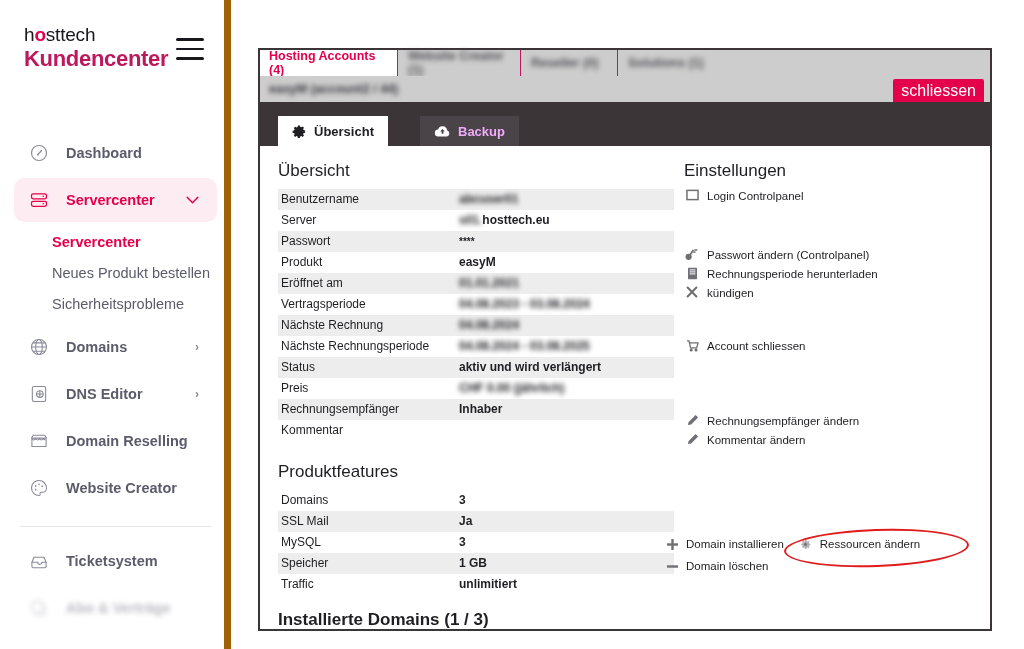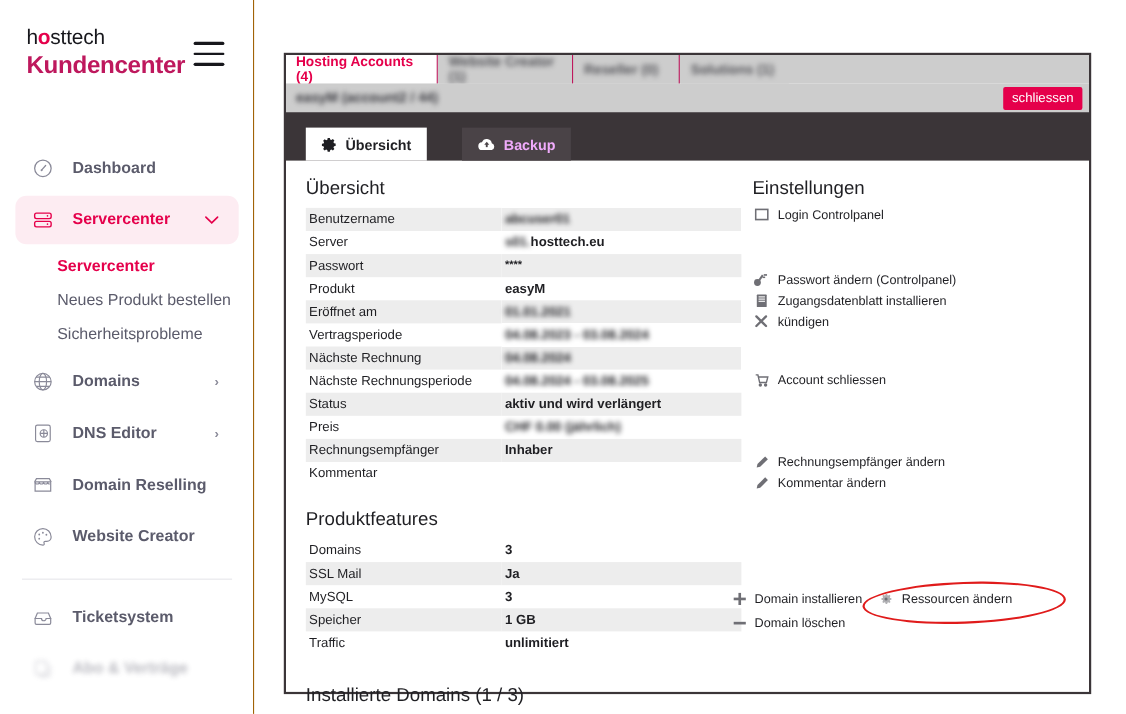--- a/index.html
+++ b/index.html
@@ -8,21 +8,21 @@
     width: 1024px; height: 649px;
     background: #ffffff;
     font-family: "Liberation Sans", sans-serif;
     overflow: hidden;
   }
   .page { position: relative; width: 1024px; height: 649px; background:#fff; }
 
   
   .sidebar {
     position: absolute; left: 0; top: 0; width: 231px; height: 649px;
-    background: #ffffff; border-right: 1px solid #a16207;
+    background: #ffffff; border-right: 7px solid #a16207;
     overflow: hidden;
   }
   .brand { position:absolute; left:24px; top:24px; }
   .brand-top { font-size: 19px; font-weight: 400; color:#17171c; letter-spacing:-0.2px; line-height:22px; }
   .brand-top .o { color:#e5004b; font-weight:700; }
   .brand-bottom { font-size: 22px; font-weight: 700; color:#be185d; line-height:26px; letter-spacing:-0.3px;}
   .hamburger { position:absolute; left:176px; top:38px; width:28px; cursor:pointer; }
   .hamburger span { display:block; height:2.5px; background:#17171c; border-radius:2px; margin-bottom:7px; }
   .hamburger span:last-child { margin-bottom:0; }
 
@@ -62,42 +62,42 @@
   .tab.active { background:#ffffff; color:#e5004b; }
   .tab.blurred { color:#55555a; }
   .blur { filter: blur(2.6px); }
   .subbar {
     position:relative; height:26px; background:#cdcdcd; display:flex; align-items:center;
     padding-left:9px;
   }
   .subbar .acct { font-size:12.5px; font-weight:700; color:#3a3a40; }
   .schliessen {
     position:absolute; right:6px; top:3px; background:#e5004b; color:#fff;
-    font-size:12px; padding:3px 8px 4px 8px; border-radius:2px; cursor:pointer;
+    font-size:16px; padding:3px 8px 4px 8px; border-radius:2px; cursor:pointer;
     font-weight:400;
   }
   .darkband { background:#3b3538; height:44px; position:relative; }
   .inner-tab {
     position:absolute; bottom:0; height:30px; display:flex; align-items:center;
     padding:0 14px; font-size:13px; font-weight:700; cursor:pointer;
   }
   .inner-tab.active { background:#ffffff; color:#1f1f23; }
   .inner-tab.inactive { background:#4a4347; color:#f0abfc; }
   .inner-tab .ticon { margin-right:7px; display:flex; align-items:center; }
 
   .content { padding: 14px 18px 0 18px; position:relative; height:483px; }
   .cols { display:flex; }
   .col-left { width:396px; flex:0 0 396px; }
   .col-right { flex:1; padding-left:10px; }
 
   h2.sect {
     font-size:17px; font-weight:400; color:#1f1f23; margin:0 0 7px 0; line-height:22px;
   }
   h2.sect.second { margin-top:20px; }
-  h2.sect.third { margin-top:26px; }
+  h2.sect.third { margin-top:14px;font-weight:bold; }
 
   table.kv { width:100%; border-collapse:collapse; }
   table.kv td { font-size:12px; color:#1f1f23; padding:3px 4px 3px 3px; line-height:15px; vertical-align:middle; }
   table.kv tr.alt { background:#ededed;padding-left:47px; }
   table.kv td.k { width:178px; }
   table.kv td.v { font-weight:700; }
   .green { color:#2c9c2c; font-weight:700; }
 
   .dom-row { display:flex; font-size:12px; padding-top:6px; }
 
@@ -106,21 +106,21 @@
     margin-bottom:4px; cursor:pointer; line-height:15px;
   }
   .setting .sico { width:16px; flex:0 0 16px; margin-right:7px; display:flex;
     align-items:center; justify-content:center; color:#6f6f75; }
   .gap-16 { height:16px; }
   .gap-40 { height:40px; }
   .gap-34 { height:34px; }
 
   .bottom-actions { position:absolute; left:404px; top:392px; width:316px; }
   .ba-row { display:flex; align-items:center; }
-  .ba-item { display:flex; align-items:center; font-size:11.5px; color:#1f1f23; cursor:pointer; }
+  .ba-item { display:flex; align-items:flex-start; font-size:11.5px; color:#1f1f23; cursor:pointer; }
   .ba-item .sico { width:16px; flex:0 0 16px; margin-right:6px; display:flex; align-items:center; justify-content:center; color:#6f6f75; }
   .ba-spacer { width:14px; }
   .ellipse {
     position:absolute; left:-14px; top:-9px; width:185px; height:38px;
     border:2.5px solid #e01b1b; border-radius:50%;
     transform: rotate(-2deg);
     pointer-events:none;
   }
   svg { display:block; }
 </style>
@@ -414,21 +414,21 @@
 
           <div class="setting">
             <span class="sico">
               <svg width="11" height="13" viewBox="0 0 11 13" fill="#6f6f75">
                   <rect x="1" y="0.8" width="9" height="11.4" rx="0.6"></rect>
                   <rect x="2.6" y="2.4" width="5.8" height="1" fill="#ffffff"></rect>
                   <rect x="2.6" y="4.4" width="5.8" height="1" fill="#ffffff"></rect>
                   <rect x="2.6" y="6.4" width="5.8" height="1" fill="#ffffff"></rect>
                 </svg>
             </span>
-            <span>Zugangsdatenblatt installieren</span>
+            <span>Rechnungsperiode herunterladen</span>
           </div>
 
           <div class="setting">
             <span class="sico">
               <svg width="12" height="12" viewBox="0 0 12 12" stroke="#6f6f75" stroke-width="2.1" stroke-linecap="round">
                   <path d="M1.6 1.6l8.8 8.8M10.4 1.6l-8.8 8.8"></path>
                 </svg>
             </span>
             <span>kündigen</span>
           </div>

